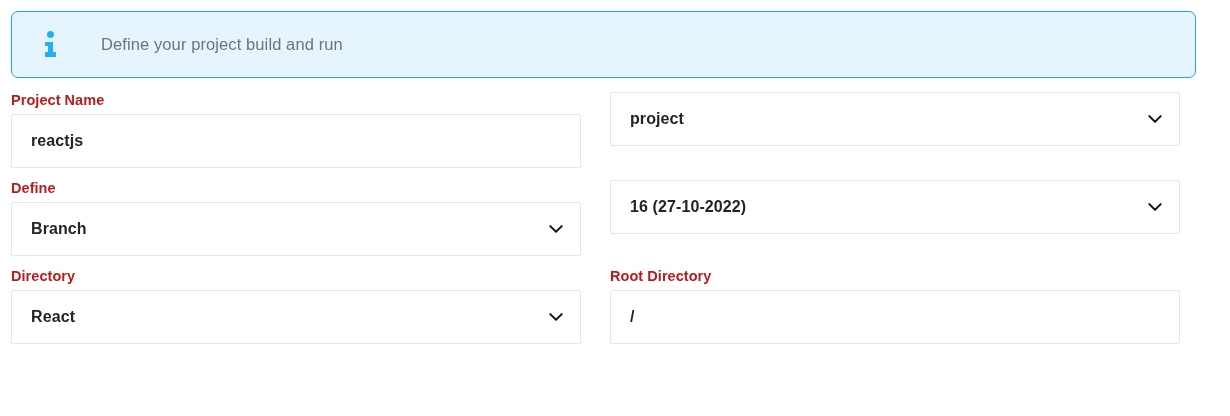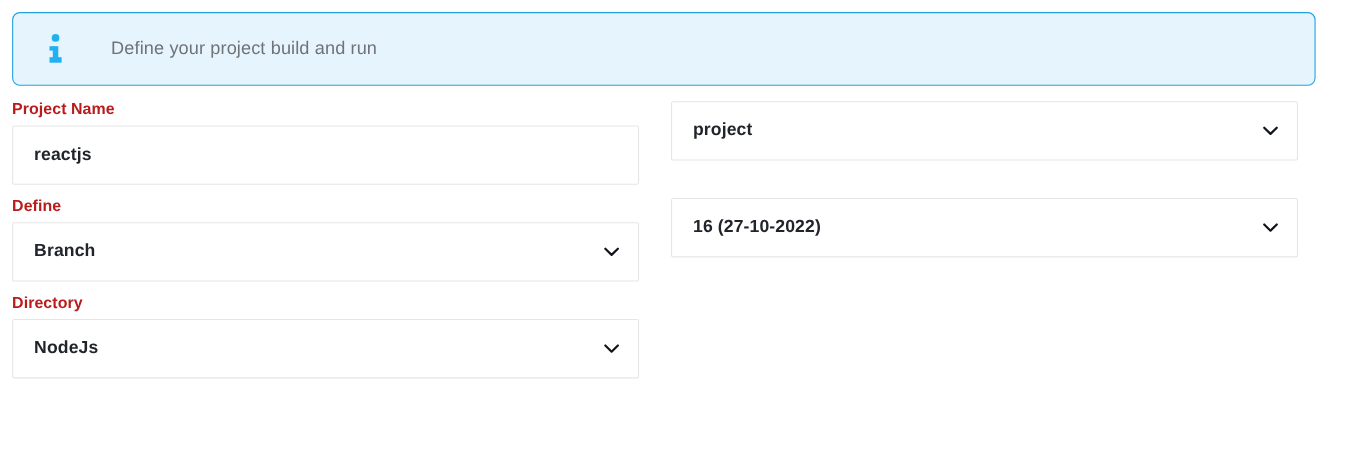--- a/index.html
+++ b/index.html
@@ -200,24 +200,30 @@
               </svg>
           </span>
         </div>
       </div>
     </div>
 
     <div class="row">
       <div class="col left">
         <label class="field-label">Directory</label>
         <div class="control select">
-          <span class="value">NodeJs</span>
-          <span class="chevron">
-            <svg width="14" height="9" viewBox="0 0 14 9">
-                <path d="M1.3 1.6 L7 7.2 L12.7 1.6" fill="none" stroke="#11151a" stroke-width="2" stroke-linecap="round" stroke-linejoin="round"></path>
-              </svg>
-          </span>
+          <span class="value">React</span>
+          <span class="chevron">
+            <svg width="14" height="9" viewBox="0 0 14 9">
+                <path d="M1.3 1.6 L7 7.2 L12.7 1.6" fill="none" stroke="#11151a" stroke-width="2" stroke-linecap="round" stroke-linejoin="round"></path>
+              </svg>
+          </span>
+        </div>
+      </div>
+      <div class="col right">
+        <label class="field-label">Root Directory</label>
+        <div class="control text">
+          <span class="value">/</span>
         </div>
       </div>
     </div>
 
   </div>
 </div>
 
 </body></html>

